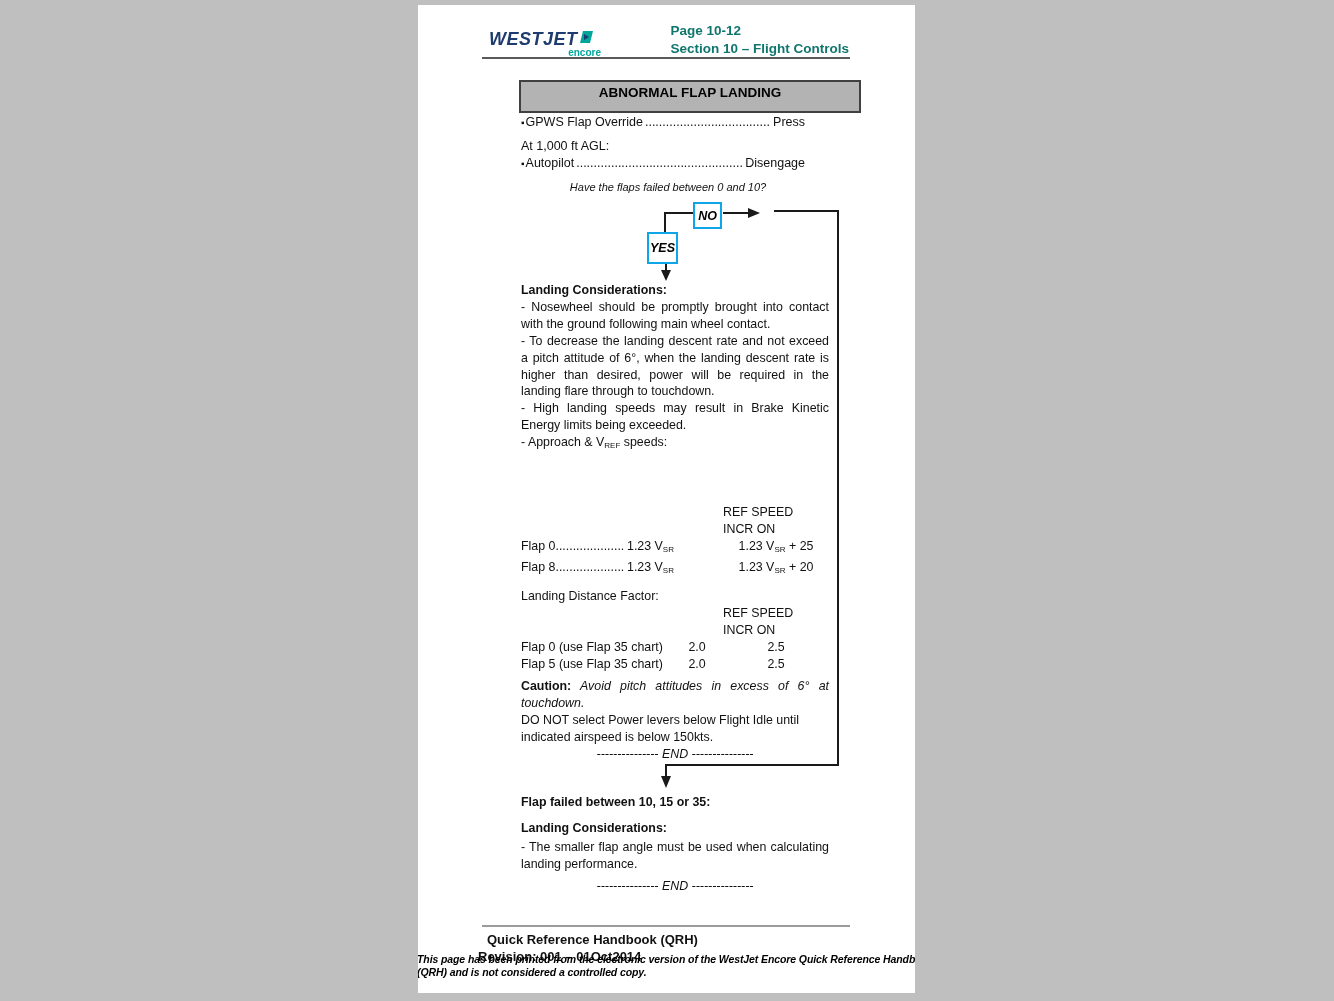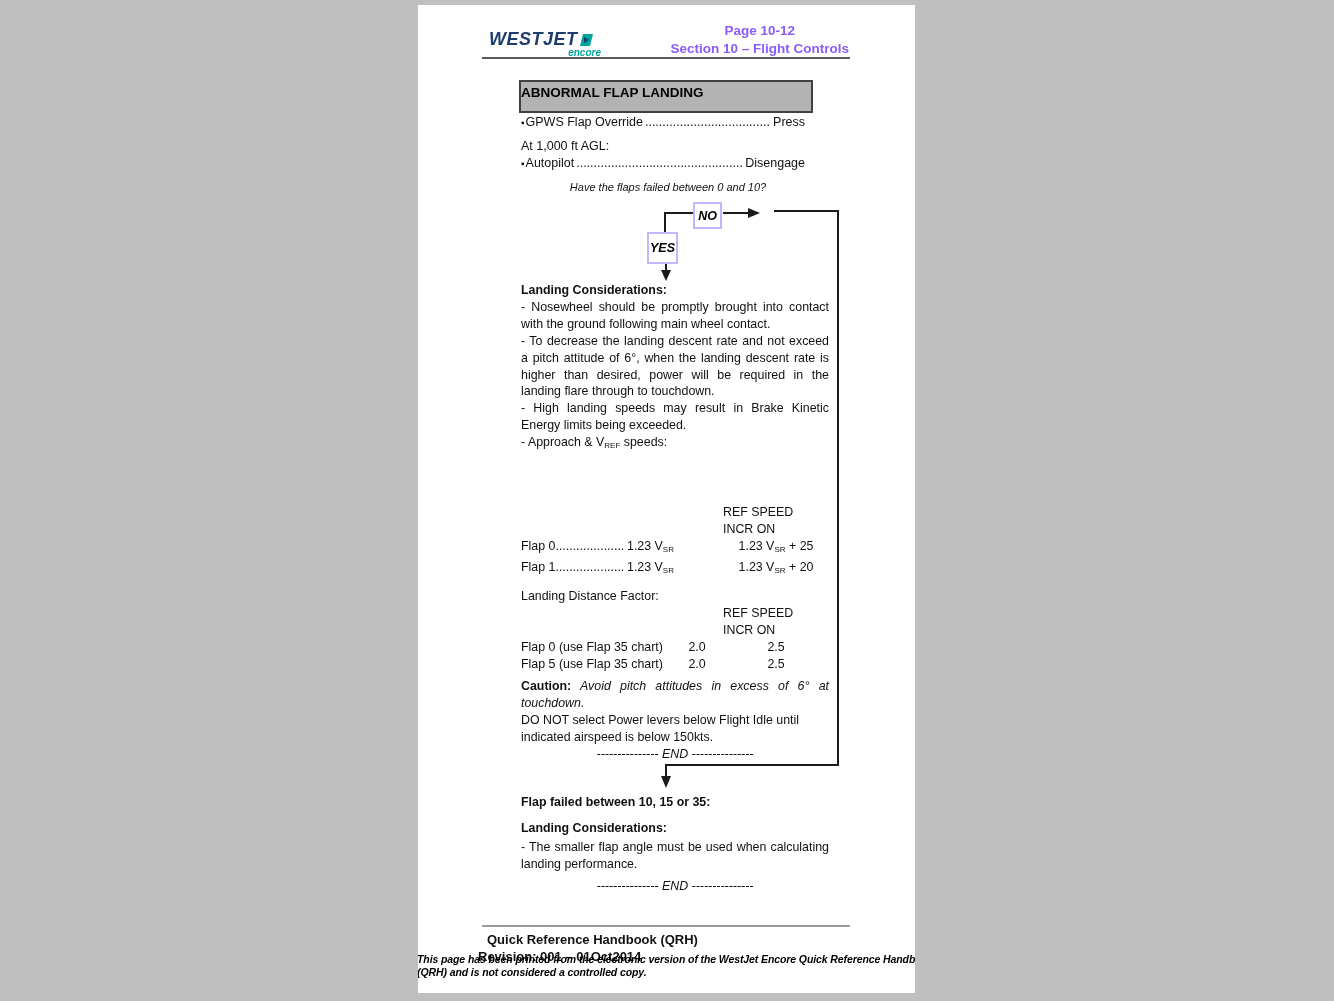--- a/index.html
+++ b/index.html
@@ -2,47 +2,47 @@
 <html><head>
 <meta charset="utf-8">
 <style>
   * { margin:0; padding:0; box-sizing:border-box; }
   body { font-family:"Liberation Sans", sans-serif; background:#bfbfbf; }
   .canvas { position:relative; width:1334px; height:1001px; background:#bfbfbf; overflow:hidden; }
   .page { position:absolute; left:418px; top:5px; width:497px; height:988px; background:#ffffff; overflow:hidden; color:#111; }
 
   
   .logo { position:absolute; left:71px; top:24px; width:125px; }
-  .brand-row { display:flex; align-items:center; }
+  .brand-row { display:flex; }
   .brand { font-weight:bold; font-style:italic; font-size:18px; letter-spacing:0.5px; color:#1e3c6e; }
   .flag { margin-left:2px; margin-top:2px; }
   .tagline { display:block; text-align:right; padding-right:13px; margin-top:-3px;
-             font-weight:bold; font-style:italic; font-size:10px; color:#00a69c; }
-  .page-info { position:absolute; right:66px; top:17px; text-align:center; font-weight:bold;
-               font-size:13.5px; line-height:18px; color:#8b5cf6; }
+             font-weight:bold; font-size:10px; color:#00a69c; }
+  .page-info { position:absolute; right:66px; top:17px; text-align:left; font-weight:bold;
+               font-size:13.5px; line-height:18px; color:#0f766e; }
   .header-rule { position:absolute; left:64px; top:52px; width:368px; height:2px; background:#595959; }
 
   
-  .title-box { position:absolute; left:101px; top:75px; width:294px; height:33px;
-               background:#b3b3b3; border:2px solid #404040; text-align:left;
+  .title-box { position:absolute; left:101px; top:75px; width:342px; height:33px;
+               background:#b3b3b3; border:2px solid #404040; text-align:center;
                font-weight:bold; font-size:13.5px; padding-top:3px; color:#000; }
 
   
   .step { position:absolute; left:103px; width:284px; display:flex; align-items:baseline;
           font-size:12.5px; white-space:nowrap; }
   .bullet { font-size:10px; margin-right:1px; }
   .leader { flex:1 1 auto; overflow:hidden; white-space:nowrap; margin:0 2px; }
   .note  { position:absolute; left:103px; font-size:12.5px; }
 
   .question { position:absolute; left:103px; top:176px; width:294px; text-align:center;
               font-style:italic; font-size:11px; }
 
   
   .flow-svg { position:absolute; left:0; top:0; pointer-events:none; }
-  .flow-box { position:absolute; border:2px solid #c4b5fd; background:#fff; display:flex;
+  .flow-box { position:absolute; border:2px solid #0ea5e9; background:#fff; display:flex;
               align-items:center; justify-content:center; font-weight:bold; font-style:italic;
               font-size:12.5px; color:#000; }
   .no-box  { left:275px; top:197px; width:29px; height:27px; }
   .yes-box { left:229px; top:227px; width:31px; height:32px;font-style:italic; }
 
   
   .tcol { position:absolute; left:103px; width:308px; font-size:12.4px; line-height:16.9px; color:#111; }
   .tcol p.just { text-align:justify; }
   .bold { font-weight:bold; }
   .ital { font-style:italic; }
@@ -135,21 +135,21 @@
       <div class="tbl-head">
         <div>REF SPEED</div>
         <div>INCR ON</div>
       </div>
       <div class="grid1">
         <span>Flap 0....................</span>
         <span><span>1.23 V</span><span class="sub">SR</span><span></span></span>
         <span class="cell-c"><span>1.23 V</span><span class="sub">SR</span><span> + 25</span></span>
       </div>
       <div class="grid1">
-        <span>Flap 1....................</span>
+        <span>Flap 8....................</span>
         <span><span>1.23 V</span><span class="sub">SR</span><span></span></span>
         <span class="cell-c"><span>1.23 V</span><span class="sub">SR</span><span> + 20</span></span>
       </div>
     </div>
 
     <div class="tcol" style="top:583px">Landing Distance Factor:</div>
 
     <div class="tcol" style="top:600px">
       <div class="tbl-head">
         <div>REF SPEED</div>

